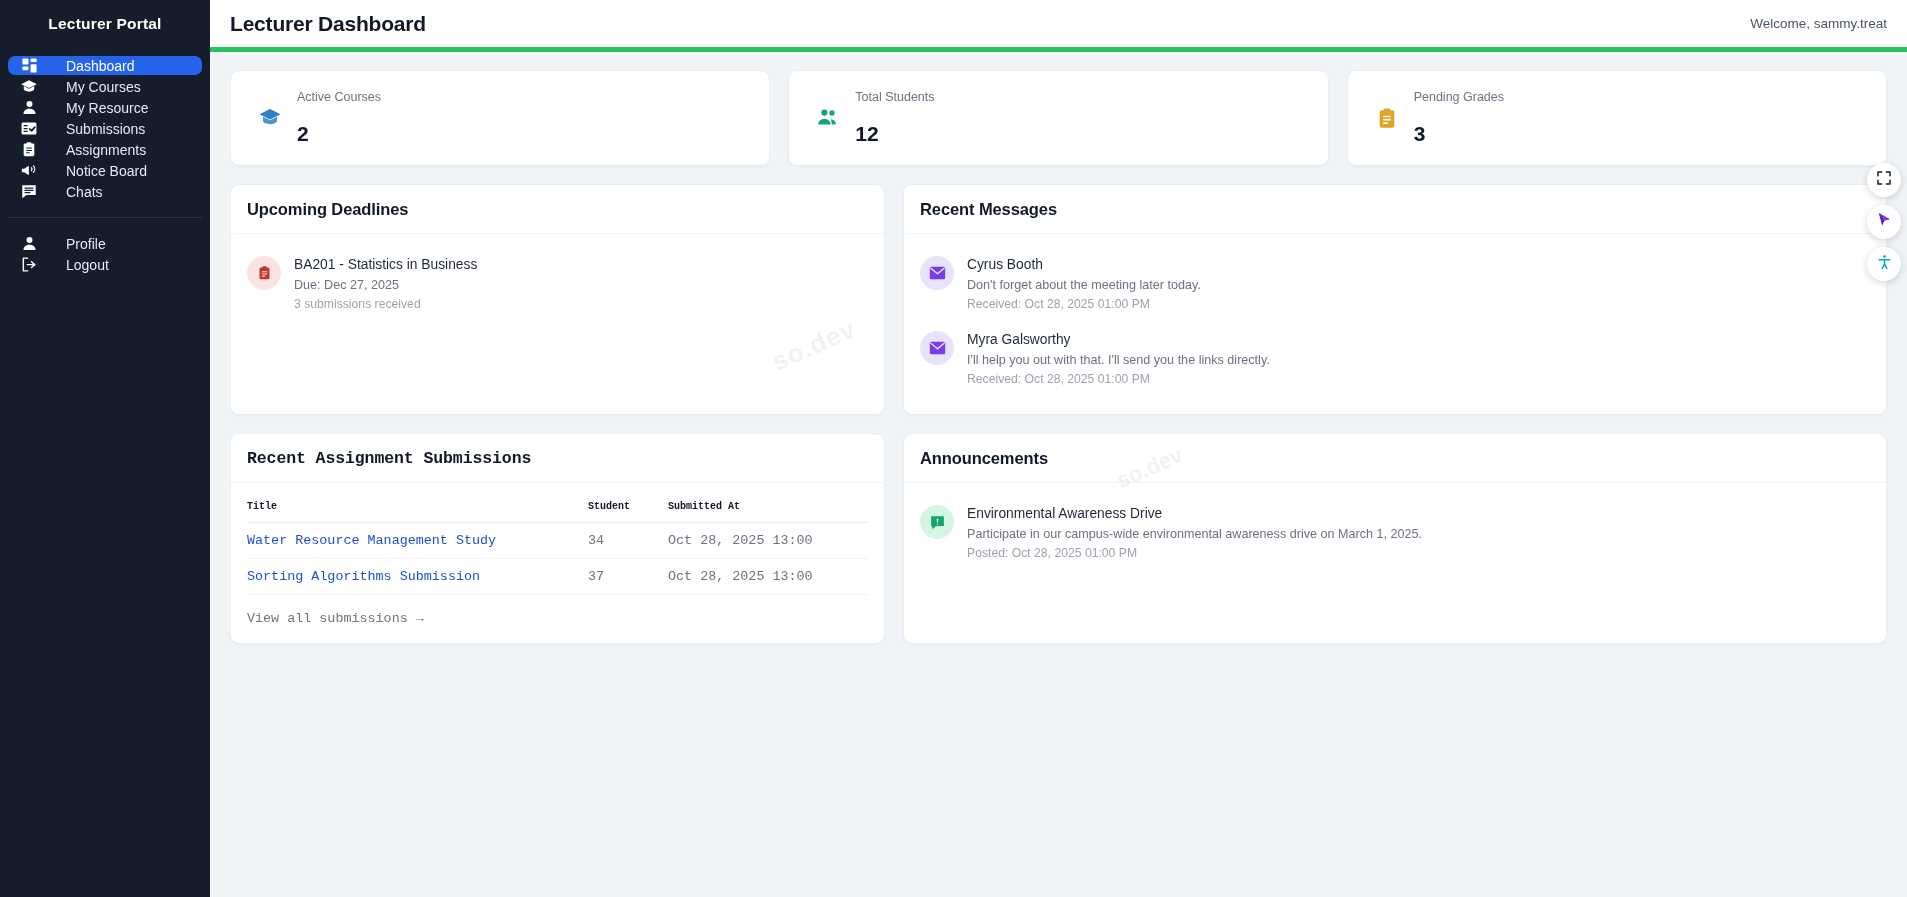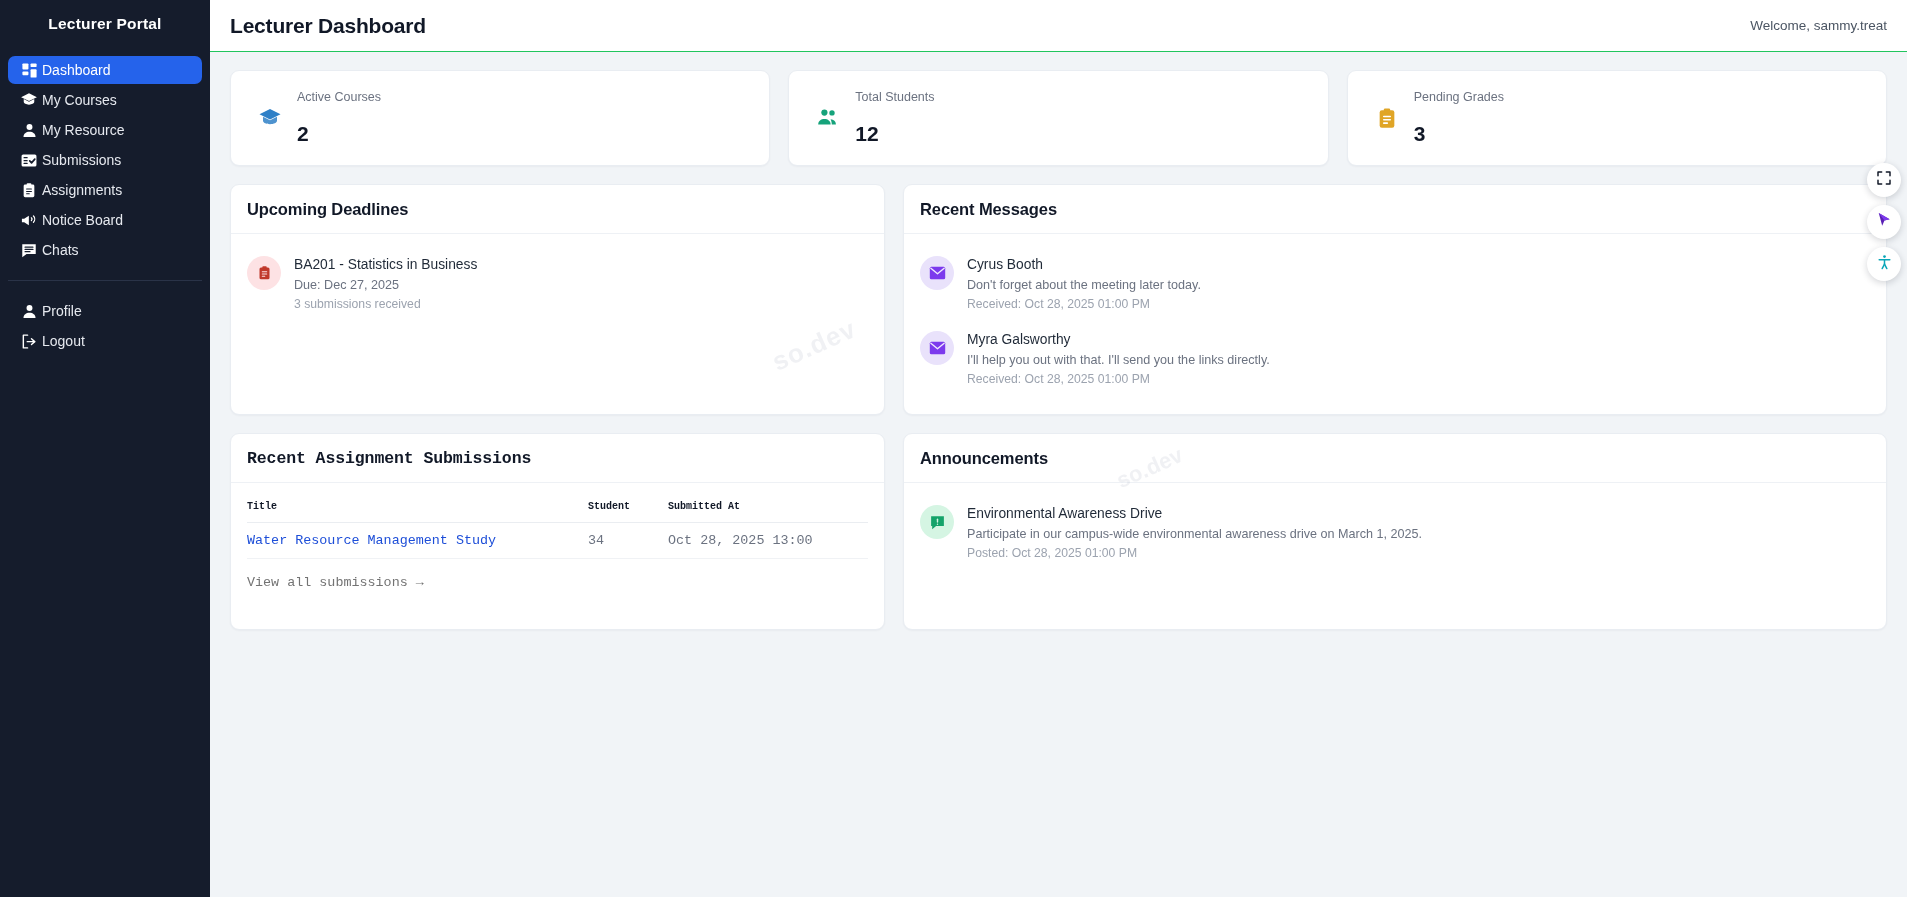--- a/index.html
+++ b/index.html
@@ -52,22 +52,22 @@
     margin-top: 8px;
     display: flex;
     flex-direction: column;
     gap: 2px;
     padding: 0 8px;
   }
 
   .nav-item {
     display: flex;
     align-items: center;
-    gap: 4px;
-    height: 28px;
+    gap: 28px;
+    height: 19px;
     padding: 0 12px;
     border-radius: 7px;
     color: #e6e9ef;
     font-size: 14px;
     cursor: pointer;
     text-decoration: none;
   }
   .nav-item.active {
     background: #2563eb;
     color: #ffffff;
@@ -97,21 +97,21 @@
     display: flex;
     flex-direction: column;
     overflow: hidden;
     position: relative;
   }
 
   .topbar {
     height: 52px;
     min-height: 52px;
     background: #ffffff;
-    border-bottom: 1px solid #22c55e;
+    border-bottom: 5px solid #22c55e;
     display: flex;
     align-items: center;
     justify-content: space-between;
     padding: 0 20px 0 20px;
   }
   .page-title {
     font-size: 21px;
     font-weight: 700;
     color: #111827;
     letter-spacing: -.2px;
@@ -571,20 +571,25 @@
                   <th class="col-student">Student</th>
                   <th class="col-date">Submitted At</th>
                 </tr>
               </thead>
               <tbody>
                 <tr>
                   <td>Water Resource Management Study</td>
                   <td class="col-student muted">34</td>
                   <td class="col-date muted">Oct 28, 2025 13:00</td>
                 </tr>
+                <tr>
+                  <td>Sorting Algorithms Submission</td>
+                  <td class="col-student muted">37</td>
+                  <td class="col-date muted">Oct 28, 2025 13:00</td>
+                </tr>
               </tbody>
             </table>
             <a class="view-all">View all submissions →</a>
           </div>
         </div>
 
         <div class="panel panel-h-ann">
           <div class="panel-head">
             <div class="panel-title">Announcements</div>
           </div>

